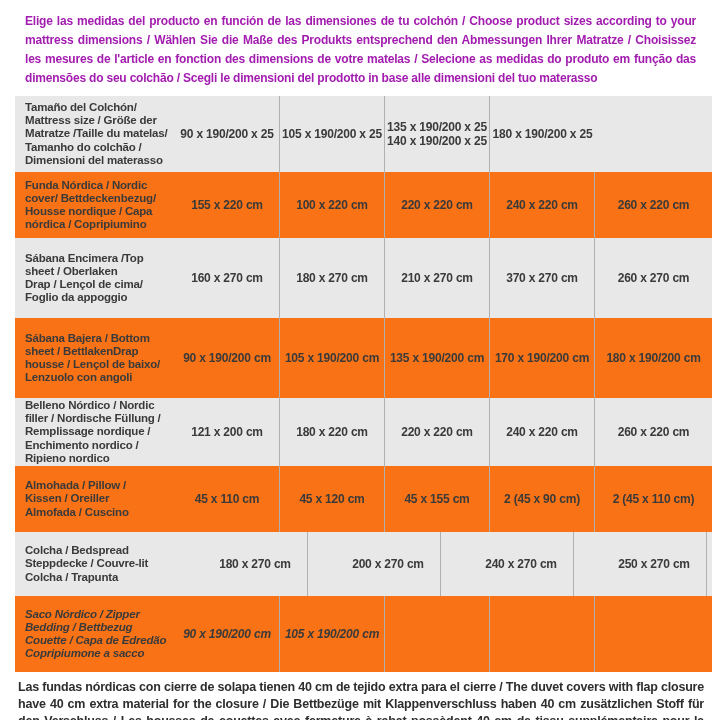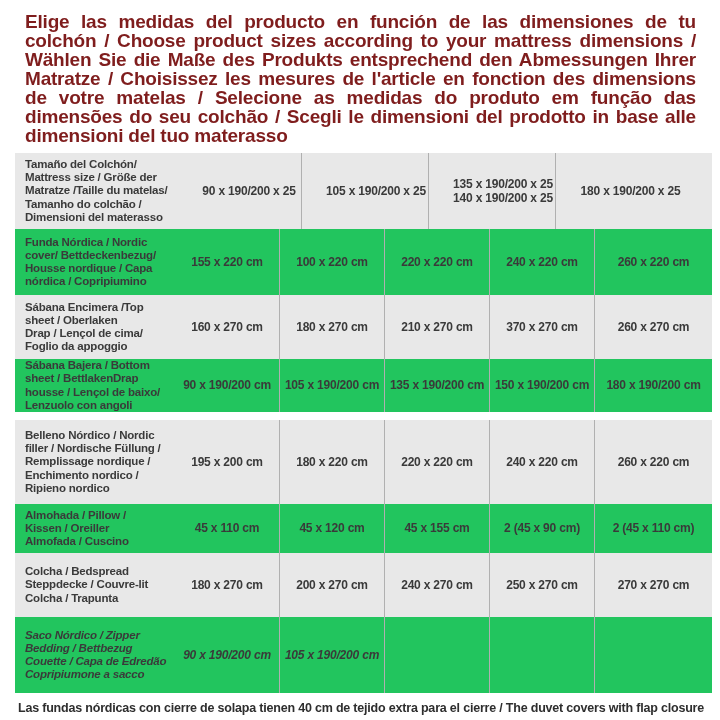--- a/index.html
+++ b/index.html
@@ -14,38 +14,38 @@
     font-family: "Liberation Sans", sans-serif;
     color: #333333;
   }
   .page {
     width: 720px;
     height: 720px;
     background: #ffffff;
   }
   .intro {
     margin: 12px 24px 0 25px;
-    font-size: 19px;
+    font-size: 12px;
     font-weight: bold;
     line-height: 19px;
     letter-spacing: -0.2px;
     text-align: justify;
-    color: #7f1d1d;
+    color: #a21caf;
   }
   .size-table {
     margin: 8px 8px 0 15px;
     width: 697px;
   }
   .trow {
     display: grid;
     grid-template-columns: 160px 105px 105px 105px 105px 1fr;
     width: 697px;
   }
   .trow.shade { background: #e8e8e8; }
-  .trow.plain { background: #22c55e; }
+  .trow.plain { background: #f97316; }
   .tcell {
     display: flex;
     align-items: center;
     box-sizing: border-box;
     white-space: pre-line;
     color: #3a3a3a;
     font-weight: bold;
   }
   .tcell.label {
     justify-content: flex-start;
@@ -72,21 +72,21 @@
     text-align: justify;
     color: #2e2e2e;
   }
 </style>
 </head>
 <body>
 
 <div class="page">
   <p class="intro">Elige las medidas del producto en función de las dimensiones de tu colchón / Choose product sizes according to your mattress dimensions / Wählen Sie die Maße des Produkts entsprechend den Abmessungen Ihrer Matratze / Choisissez les mesures de l'article en fonction des dimensions de votre matelas / Selecione as medidas do produto em função das dimensões do seu colchão / Scegli le dimensioni del prodotto in base alle dimensioni del tuo materasso</p>
   <div class="size-table" id="size-table">
-      <div class="trow shade" style="height: 76px; gap: 22px;">
+      <div class="trow shade" style="height: 76px;">
         <div class="tcell label">Tamaño del Colchón/
 Mattress size / Größe der
 Matratze /Taille du matelas/
 Tamanho do colchão /
 Dimensioni del materasso</div>
         <div class="tcell value sep">90 x 190/200 x 25</div>
         <div class="tcell value sep">105 x 190/200 x 25</div>
         <div class="tcell value sep">135 x 190/200 x 25
 140 x 190/200 x 25</div>
         <div class="tcell value">180 x 190/200 x 25</div>
@@ -95,65 +95,65 @@
         <div class="tcell label">Funda Nórdica /  Nordic
 cover/ Bettdeckenbezug/
 Housse nordique  / Capa
 nórdica / Copripiumino</div>
         <div class="tcell value sep">155 x 220 cm</div>
         <div class="tcell value sep">100 x 220 cm</div>
         <div class="tcell value sep">220 x 220 cm</div>
         <div class="tcell value sep">240 x 220 cm</div>
         <div class="tcell value">260 x 220 cm</div>
       </div>
-      <div class="trow shade" style="height: 64px;">
+      <div class="trow shade" style="height: 80px;">
         <div class="tcell label">Sábana Encimera /Top
 sheet / Oberlaken
 Drap / Lençol de cima/
 Foglio da appoggio</div>
         <div class="tcell value sep">160 x 270 cm</div>
         <div class="tcell value sep">180 x 270 cm</div>
         <div class="tcell value sep">210 x 270 cm</div>
         <div class="tcell value sep">370 x 270 cm</div>
         <div class="tcell value">260 x 270 cm</div>
       </div>
-      <div class="trow plain" style="height: 53px;">
+      <div class="trow plain" style="height: 80px;">
         <div class="tcell label">Sábana Bajera / Bottom
 sheet / BettlakenDrap
 housse / Lençol de baixo/
 Lenzuolo con angoli</div>
         <div class="tcell value sep">90 x 190/200 cm</div>
         <div class="tcell value sep">105 x 190/200 cm</div>
         <div class="tcell value sep">135 x 190/200 cm</div>
-        <div class="tcell value sep">150 x 190/200 cm</div>
+        <div class="tcell value sep">170 x 190/200 cm</div>
         <div class="tcell value">180 x 190/200 cm</div>
       </div>
-      <div class="trow shade" style="height: 84px; margin-top: 8px;">
+      <div class="trow shade" style="height: 68px;">
         <div class="tcell label">Belleno Nórdico / Nordic
 filler / Nordische Füllung /
 Remplissage nordique /
 Enchimento nordico /
 Ripieno nordico</div>
-        <div class="tcell value sep">195 x 200 cm</div>
+        <div class="tcell value sep">121 x 200 cm</div>
         <div class="tcell value sep">180 x 220 cm</div>
         <div class="tcell value sep">220 x 220 cm</div>
         <div class="tcell value sep">240 x 220 cm</div>
         <div class="tcell value">260 x 220 cm</div>
       </div>
-      <div class="trow plain" style="height: 49px;">
+      <div class="trow plain" style="height: 66px;">
         <div class="tcell label">Almohada  / Pillow /
 Kissen / Oreiller
 Almofada / Cuscino</div>
         <div class="tcell value sep">45 x 110 cm</div>
         <div class="tcell value sep">45 x 120 cm</div>
         <div class="tcell value sep">45 x 155 cm</div>
         <div class="tcell value sep">2 (45 x 90 cm)</div>
         <div class="tcell value">2 (45 x 110 cm)</div>
       </div>
-      <div class="trow shade" style="height: 64px;">
+      <div class="trow shade" style="height: 64px; gap: 28px;">
         <div class="tcell label">Colcha / Bedspread
 Steppdecke / Couvre-lit
 Colcha / Trapunta</div>
         <div class="tcell value sep">180 x 270 cm</div>
         <div class="tcell value sep">200 x 270 cm</div>
         <div class="tcell value sep">240 x 270 cm</div>
         <div class="tcell value sep">250 x 270 cm</div>
         <div class="tcell value">270 x 270 cm</div>
       </div>
       <div class="trow plain" style="height: 76px; font-style: italic;">

